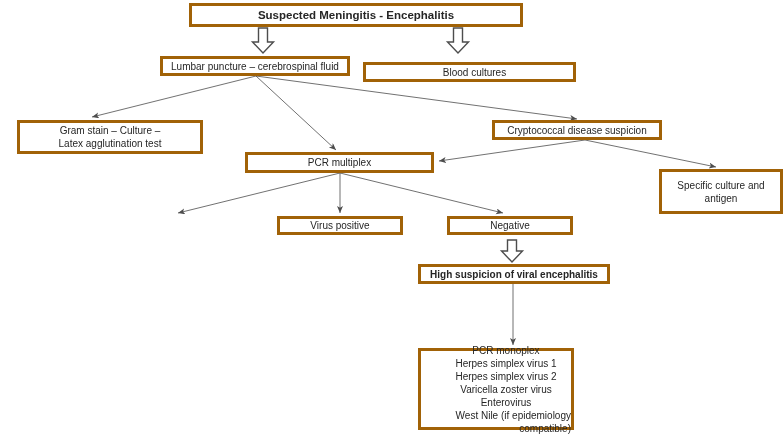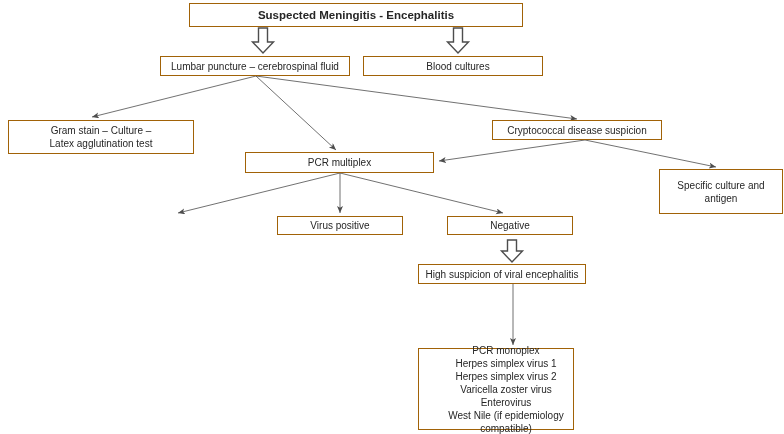--- a/index.html
+++ b/index.html
@@ -12,30 +12,30 @@
     overflow: hidden;
   }
   #connectors {
     position: absolute;
     left: 0; top: 0;
     width: 784px; height: 434px;
   }
   .node {
     position: absolute;
     box-sizing: border-box;
-    border: 1px solid #a16207;
+    border: 3px solid #a16207;
     background: #ffffff;
     color: #262626;
     font-size: 10px;
     line-height: 13px;
     display: flex;
     flex-direction: column;
     align-items: center;
     justify-content: center;
-    text-align: center;
+    text-align: right;
     z-index: 2;
   }
   .node.title-box {
     font-weight: bold;
     font-size: 11.5px;
   }
   .line { display: block; }
 </style>
 </head>
 <body>
@@ -61,42 +61,42 @@
 
     <path d="M258.5,28 L267.5,28 L267.5,42 L273.5,42 L263,53 L252.5,42 L258.5,42 Z" fill="#ffffff" stroke="#4d4d4d" stroke-width="1.4" stroke-linejoin="miter"></path>
     <path d="M453.5,28 L462.5,28 L462.5,42 L468.5,42 L458,53 L447.5,42 L453.5,42 Z" fill="#ffffff" stroke="#4d4d4d" stroke-width="1.4" stroke-linejoin="miter"></path>
     <path d="M507.5,240 L516.5,240 L516.5,251 L522.5,251 L512,262 L501.5,251 L507.5,251 Z" fill="#ffffff" stroke="#4d4d4d" stroke-width="1.4" stroke-linejoin="miter"></path>
   </svg>
 
   <div class="node title-box" style="left:189px; top:3px; width:334px; height:24px;">Suspected Meningitis - Encephalitis</div>
 
   <div class="node" style="left:160px; top:56px; width:190px; height:20px;">Lumbar puncture – cerebrospinal fluid</div>
 
-  <div class="node" style="left:363px; top:56px; width:180px; height:20px;padding-left:10px;">Blood cultures</div>
+  <div class="node" style="left:363px; top:62px; width:213px; height:20px;padding-left:10px;">Blood cultures</div>
 
-  <div class="node" style="left:8px; top:120px; width:186px; height:34px;">
+  <div class="node" style="left:17px; top:120px; width:186px; height:34px;">
     <div>Gram stain – Culture –</div>
     <div>Latex agglutination test</div>
   </div>
 
   <div class="node" style="left:492px; top:120px; width:170px; height:20px;">Cryptococcal disease suspicion</div>
 
   <div class="node" style="left:245px; top:152px; width:189px; height:21px;">PCR multiplex</div>
 
   <div class="node" style="left:659px; top:169px; width:124px; height:45px;">
     <div>Specific culture and</div>
     <div>antigen</div>
   </div>
 
 
   <div class="node" style="left:277px; top:216px; width:126px; height:19px;">Virus positive</div>
 
   <div class="node" style="left:447px; top:216px; width:126px; height:19px;">Negative</div>
 
-  <div class="node" style="left:418px; top:264px; width:168px; height:20px;">High suspicion of viral encephalitis</div>
+  <div class="node" style="left:418px; top:264px; width:192px; height:20px;font-weight:bold;">High suspicion of viral encephalitis</div>
 
   <div class="node" style="left:418px; top:348px; width:156px; height:82px;padding-left:20px;">
     <div>PCR monoplex</div>
     <div>Herpes simplex virus 1</div>
     <div>Herpes simplex virus 2</div>
     <div>Varicella zoster virus</div>
     <div>Enterovirus</div>
     <div>West Nile (if epidemiology compatible)</div>
   </div>
 

